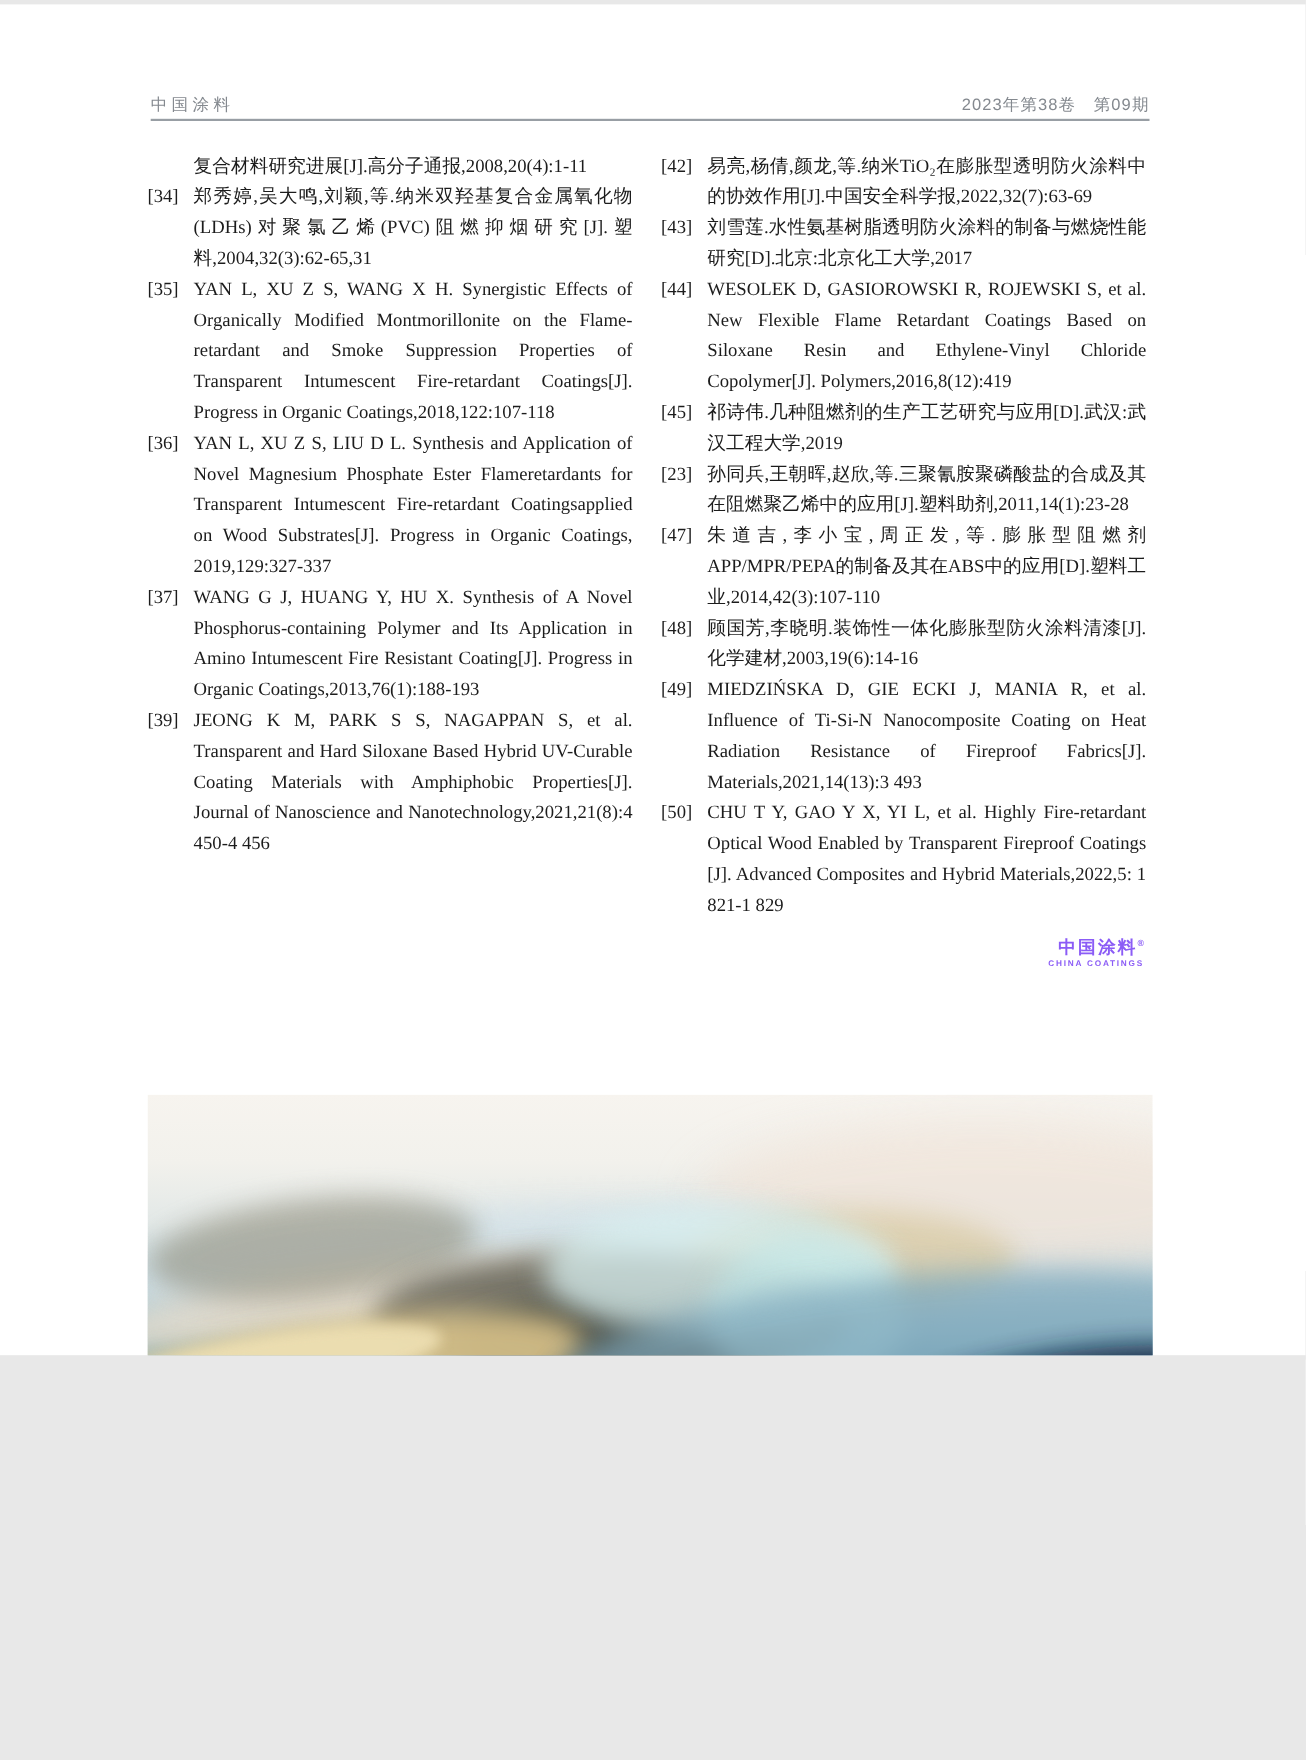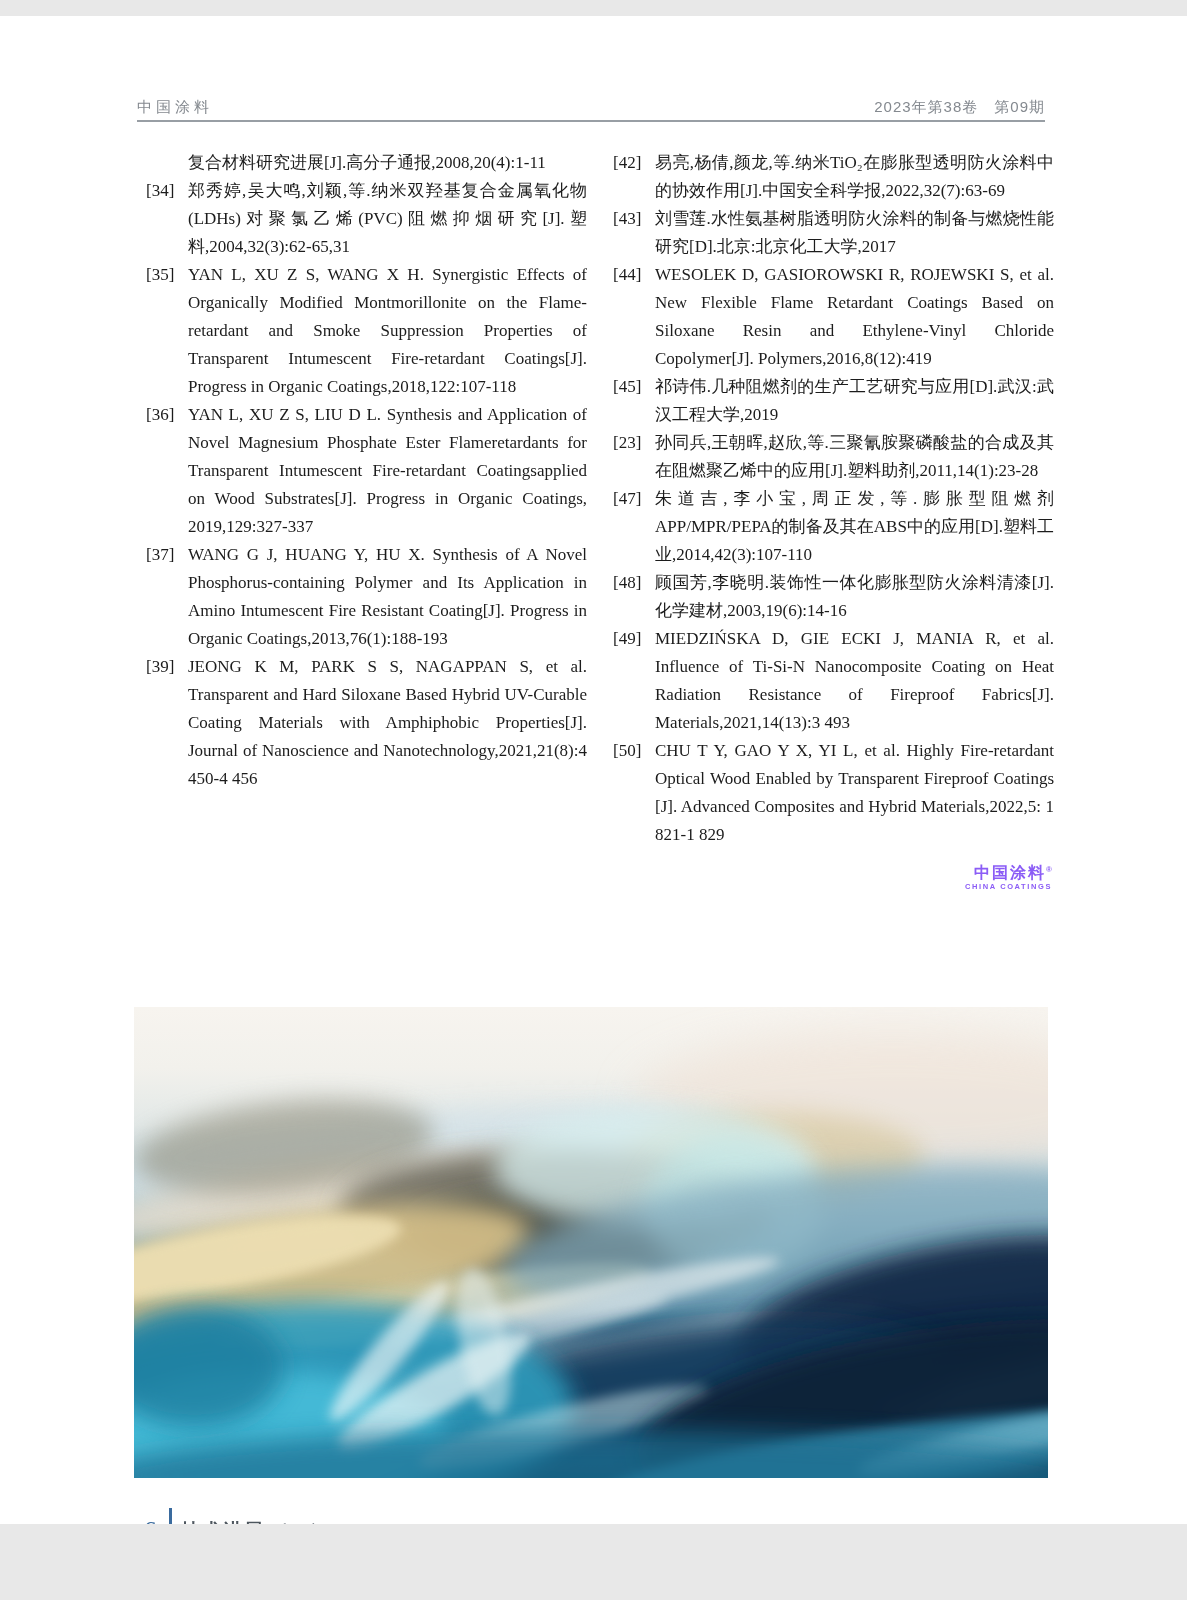--- a/index.html
+++ b/index.html
@@ -1,40 +1,40 @@
 <!DOCTYPE html>
 <html><head>
 <meta charset="utf-8">
 <style>
   html,body{margin:0;padding:0;background:#e8e8e8;}
   .page{
     position:relative;
-    width:1187px;height:1508px;
-    margin:16px auto;
+    width:1187px;height:1228px;
+    margin:4px auto;
     background:#ffffff;
     overflow:hidden;
     font-family:"Liberation Serif","DejaVu Serif",serif;
     color:#1c1c1c;
   }
   
   .header{
     position:absolute;left:137px;top:82px;width:908px;
     display:flex;justify-content:space-between;align-items:flex-end;
     font-family:"Liberation Sans","DejaVu Sans",sans-serif;
     font-size:15px;color:#84898f;
   }
   .header .journal{letter-spacing:4px;}
   .header .issue{letter-spacing:1px;}
   .header-rule{
     position:absolute;left:137px;top:104px;width:908px;height:2px;
     background:#989ea4;
   }
   
   .columns{
-    position:absolute;left:146px;top:133px;width:908px;
+    position:absolute;left:134px;top:133px;width:908px;
     display:flex;gap:26px;
   }
   .col{flex:1;min-width:0;}
   .ref{
     display:flex;
     font-size:17px;line-height:28px;
   }
   .ref-marker{flex:none;width:42px;}
   .ref-text{
     flex:1;

